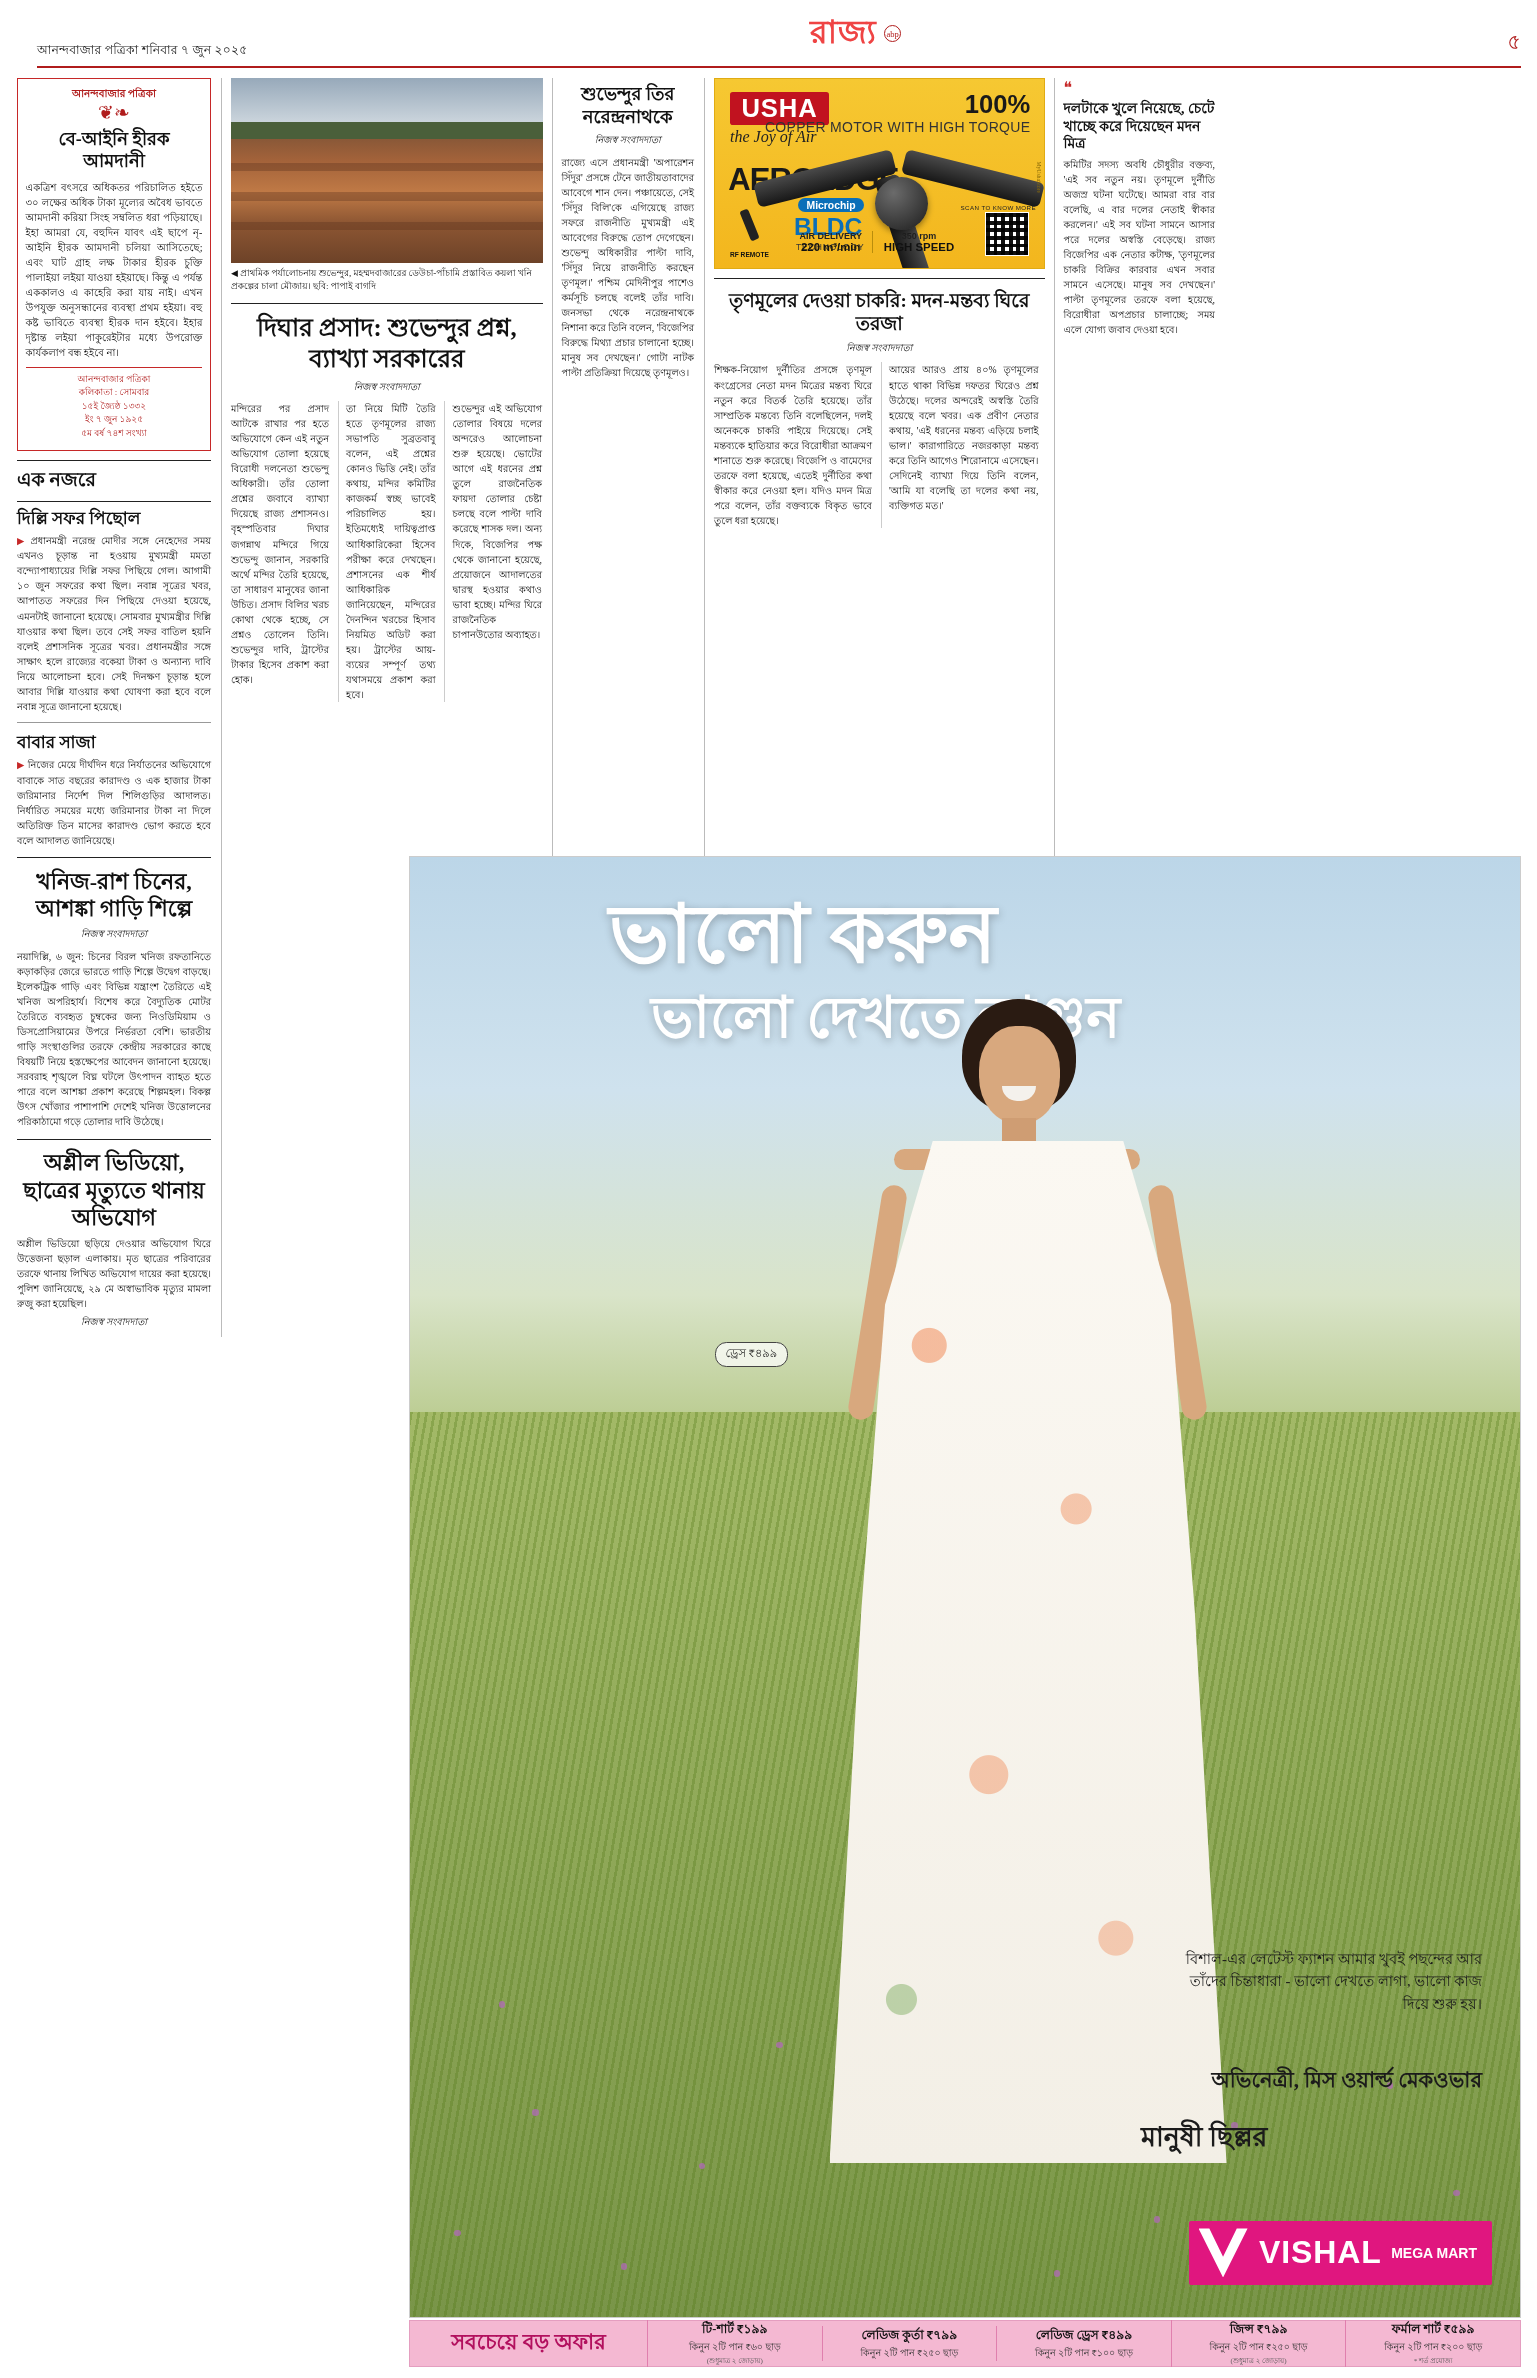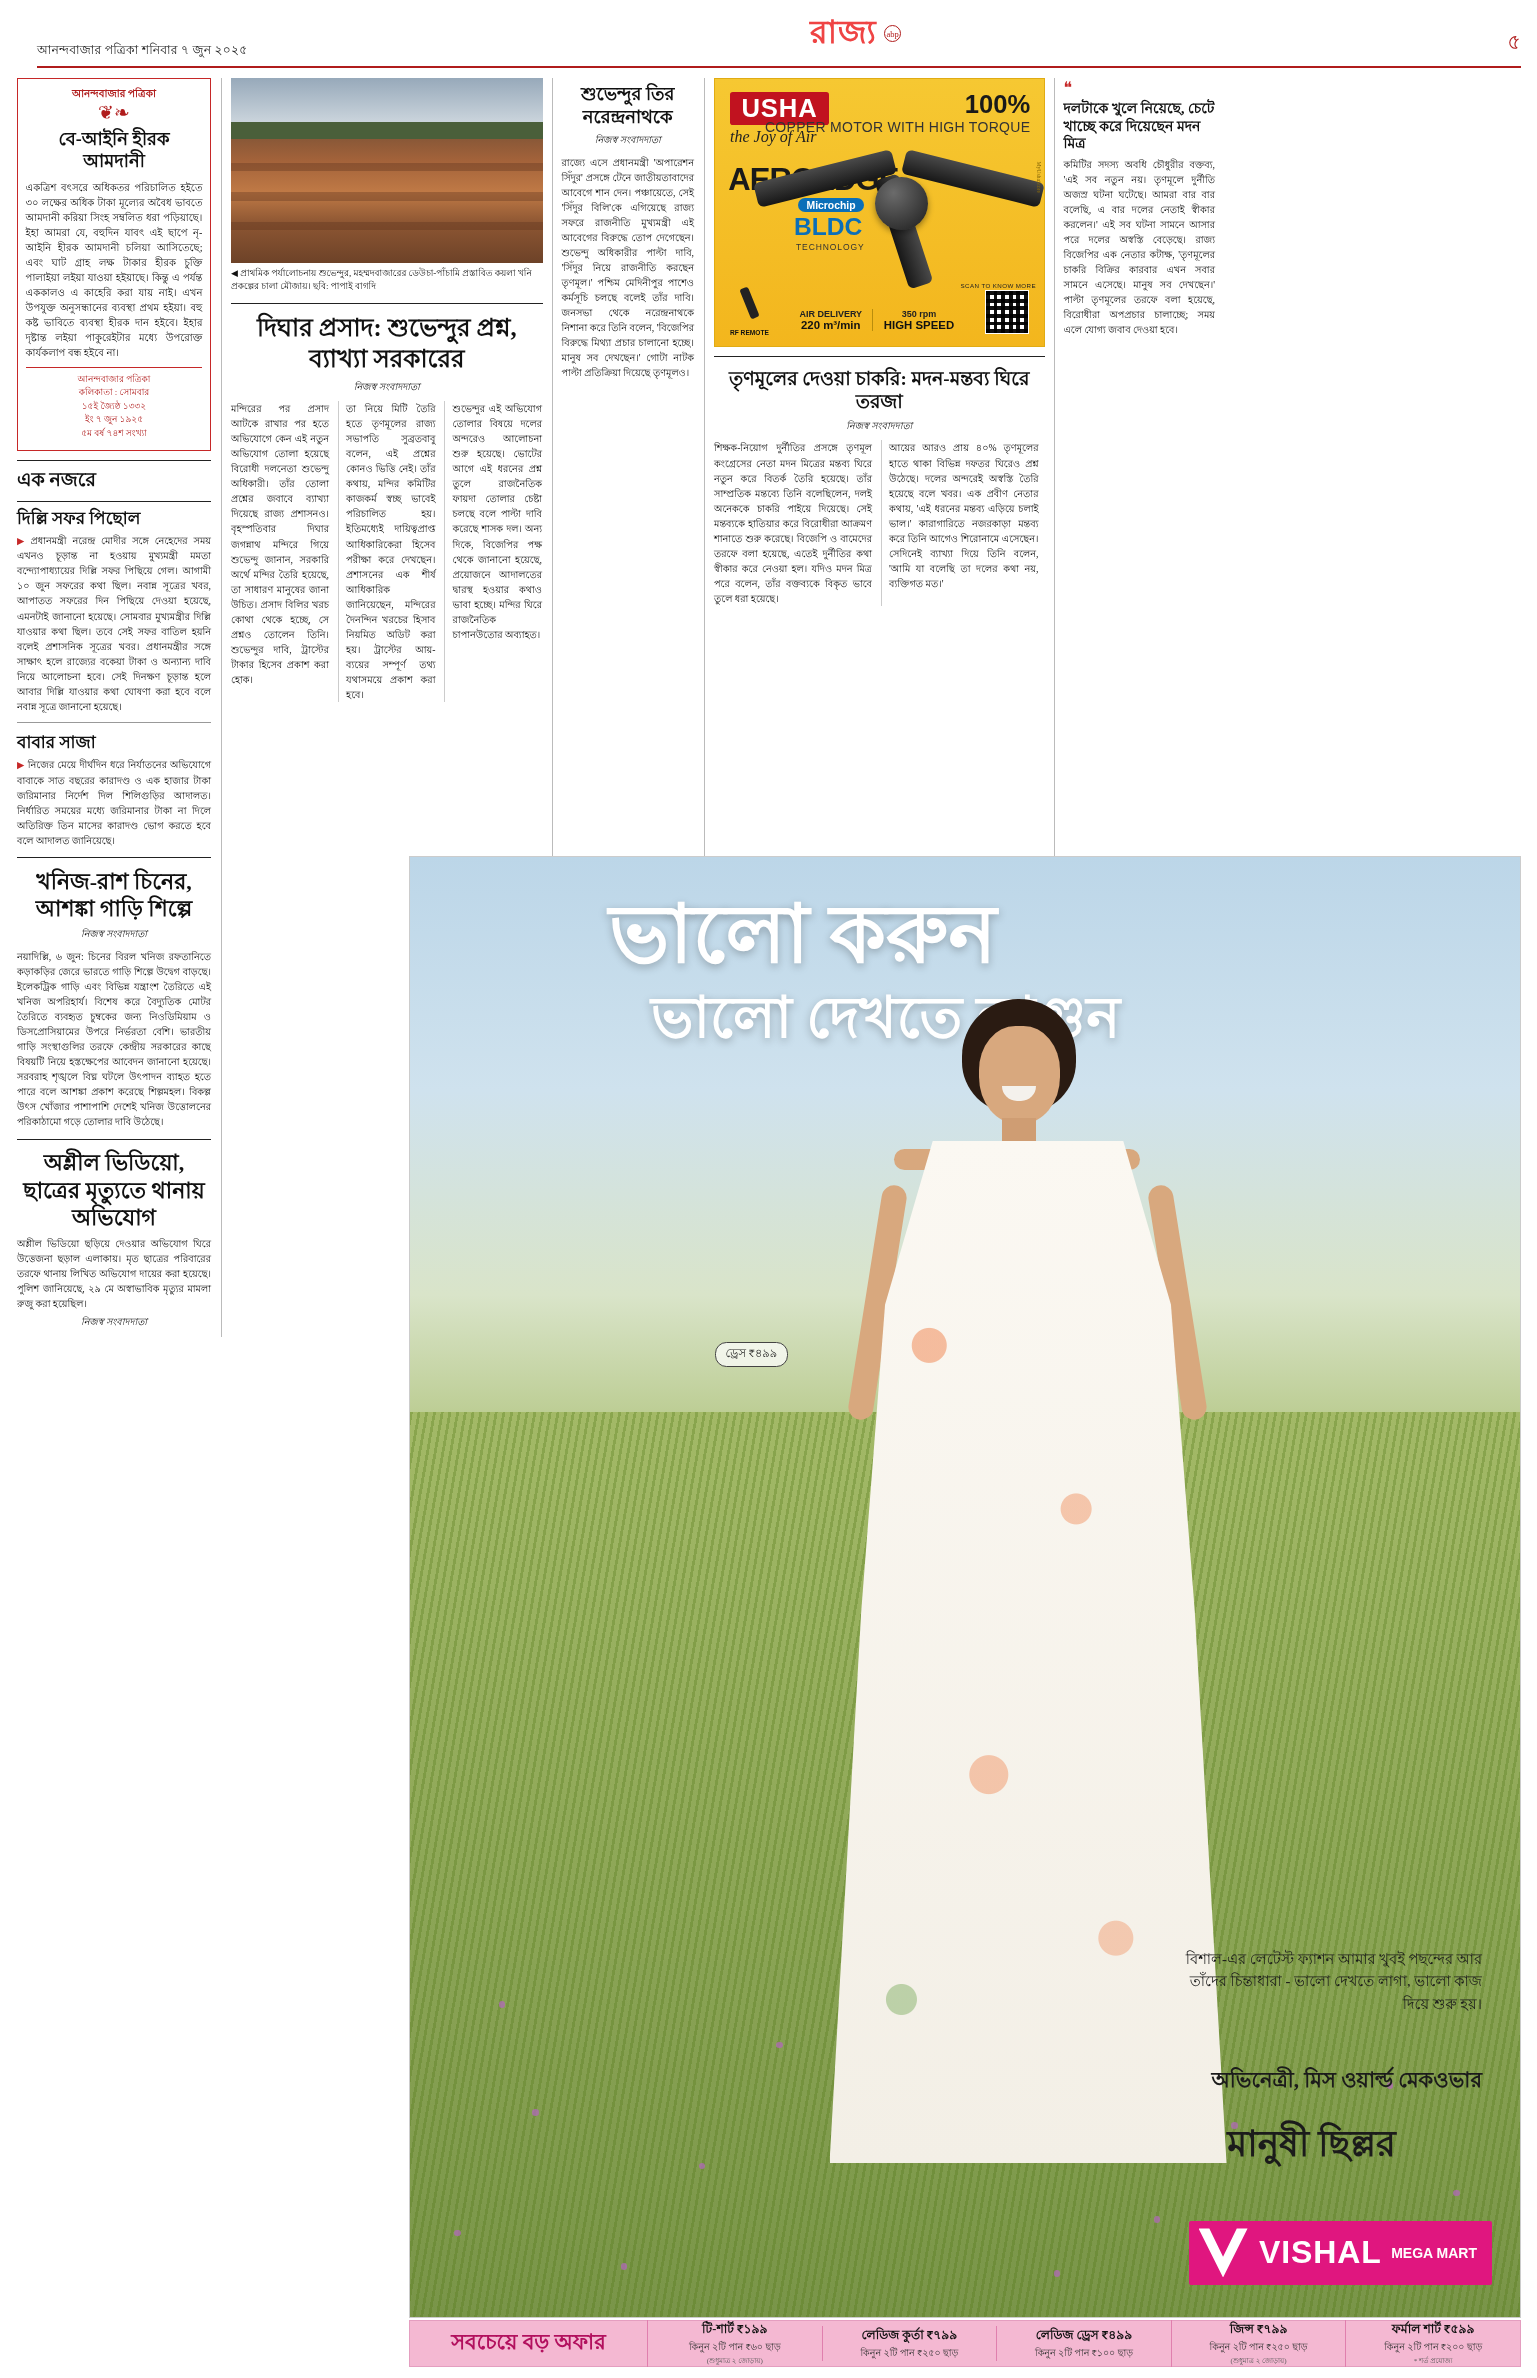--- a/index.html
+++ b/index.html
@@ -94,21 +94,21 @@
     position:absolute; left:0; top:24%; width:100%; height:9%;
     background:#4a5f3a;
   }
   .photo .terrace {
     position:absolute; left:0; width:100%; height:8.5px; background:rgba(90,50,30,.35);
   }
   .caption { font-size:9px; line-height:1.45; margin-top:4.7px; }
 
   
   .usha {
-    position:relative; width:100%; height:269px;
+    position:relative; width:100%; height:191px;
     background:linear-gradient(#f6c832, #f3b61d);
     overflow:hidden; border:0.9px solid #e0ab14;
   }
   .usha-logo {
     position:absolute; left:15px; top:13.2px;
     background:#c1121f; color:#fff; font-weight:bold; font-size:25.6px;
     padding:1.9px 11.4px; border-radius:2.8px; letter-spacing:0.9px;
     font-family:"Liberation Sans", sans-serif;
   }
   .usha-tag {
@@ -263,22 +263,22 @@
   }
   .v-copy {
     position:absolute; right:38px; bottom:301px; width:312px;
     font-size:14.7px; line-height:1.55; color:#1b1b1b; text-align:right;
   }
   .v-role {
     position:absolute; right:38px; bottom:223px; width:312px;
     font-size:21px; font-weight:bold; color:#1b1b1b; text-align:right; line-height:1.3;
   }
   .v-name {
-    position:absolute; right:38px; bottom:151px; width:341px;
-    font-size:36px; font-weight:bold; color:#1b1b1b; text-align:center; line-height:1.2;
+    position:absolute; right:38px; bottom:164px; width:341px;
+    font-size:27px; font-weight:bold; color:#1b1b1b; text-align:left; line-height:1.2;
   }
   .v-logo {
     position:absolute; right:28px; bottom:32px; display:flex; align-items:center;
     background:#e0167f; border-radius:2px; padding:7.6px 15px 7.6px 9.5px;
   }
   .v-logo .chev {
     width:49px; height:49px; background:#fff; margin-right:11.4px;
     clip-path:polygon(50% 100%, 0% 0%, 22% 0%, 50% 58%, 78% 0%, 100% 0%);
   }
   .v-logo .wd {

